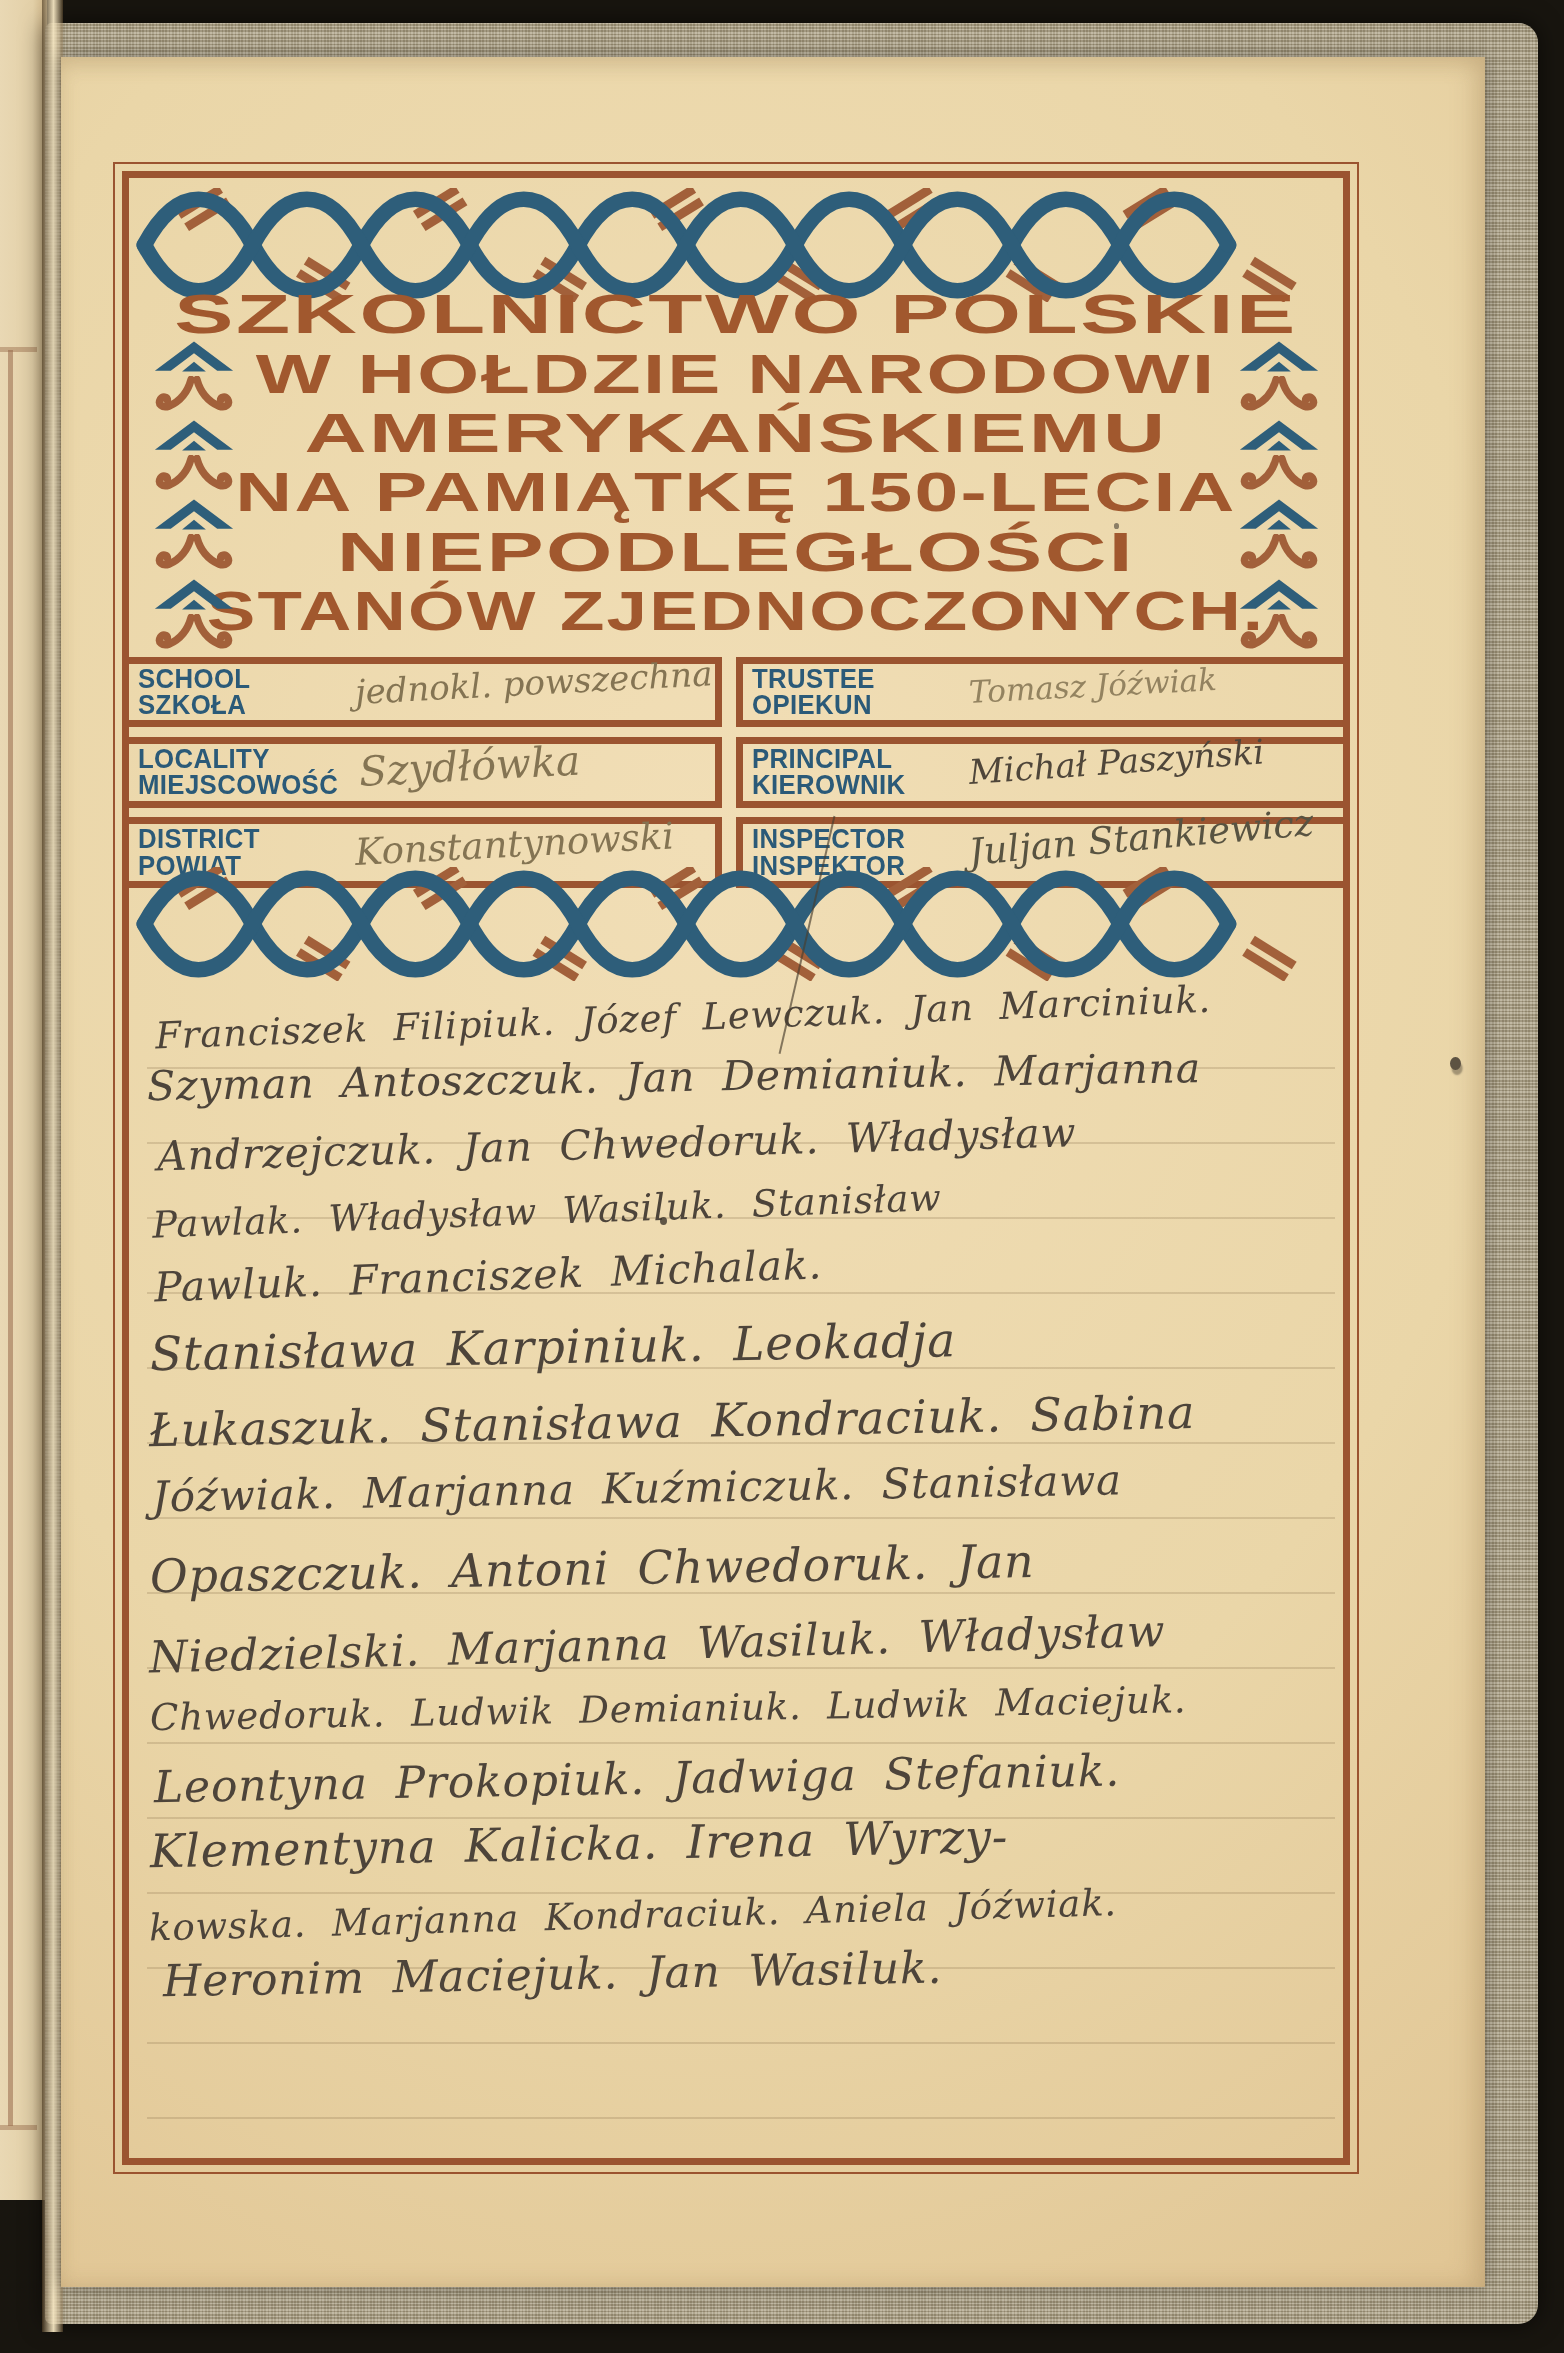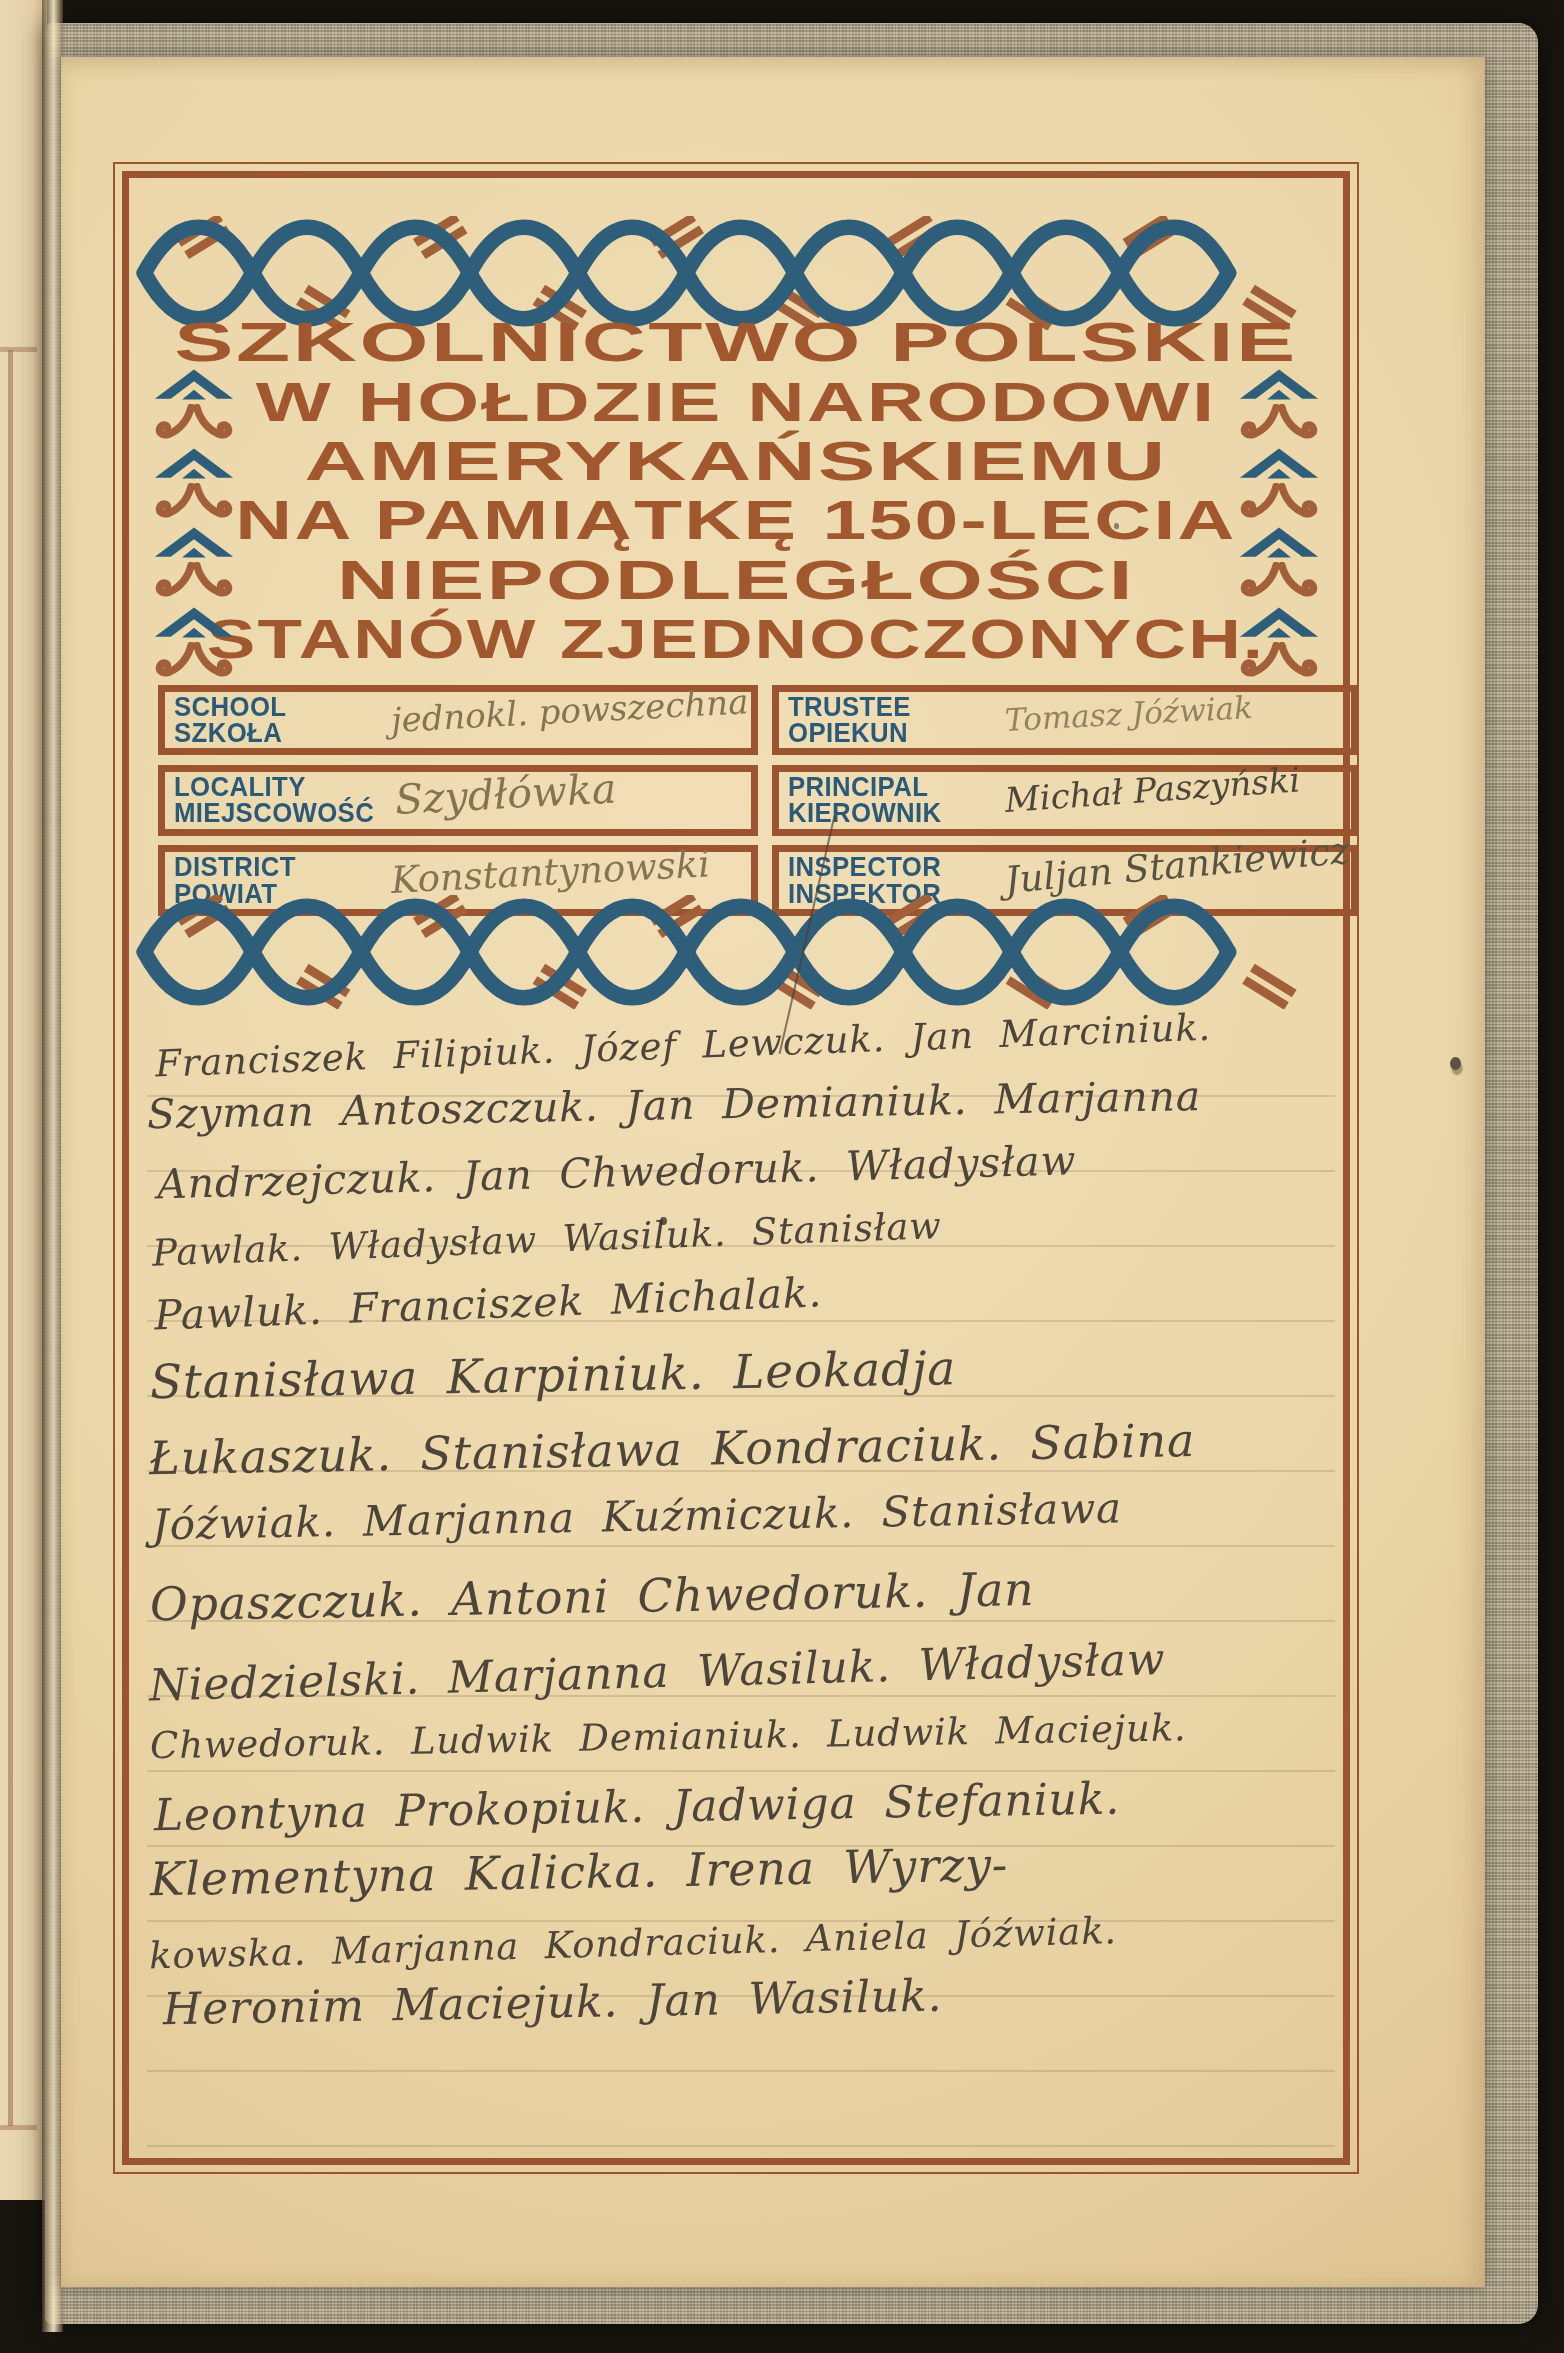--- a/index.html
+++ b/index.html
@@ -24,21 +24,21 @@
     background:linear-gradient(to right, rgba(76,58,34,.65), rgba(243,228,192,.95) 55%, rgba(122,96,58,.4));}
 
   
   .page{position:absolute;left:61px;top:57px;width:1424px;height:2230px;
     background:radial-gradient(120% 95% at 45% 35%, #f1deb6 0%, #ead6a8 48%, #e1c695 80%, #d6b885 100%);
     box-shadow:0 0 18px rgba(0,0,0,.35), inset -11.4px 0 24.4px rgba(140,110,70,.22), inset 0 8.1px 19.6px rgba(150,120,75,.18);}
 
   
   .frame{position:absolute;left:61px;top:114px;width:1228px;height:1994px;
     border:7.3px solid #9b5430;outline:2.4px solid #9b5430;outline-offset:7.3px;box-sizing:border-box;}
-  .frame-inner{position:absolute;left:0;top:0;right:0;bottom:0;margin-top:28px;}
+  .frame-inner{position:absolute;left:0;top:0;right:0;bottom:0;}
 
   
   .band{position:absolute;left:3.3px;right:3.3px;height:114px;}
   .band svg{width:100%;height:100%;}
   .band-top{top:9.8px;}
   .band-bottom{top:689px;}
 
   
   .title-svg{position:absolute;top:103px;left:0;width:100%;height:368px;}
   .title-line{font-family:"Liberation Sans",sans-serif;font-weight:700;fill:#a1582e;
@@ -46,21 +46,21 @@
 
   
   .orn-col{position:absolute;top:160px;width:129px;height:313px;display:flex;
     flex-direction:column;align-items:center;gap:4.1px;}
   .orn-left{left:0;}
   .orn-right{right:0;}
 
   
   .form-table{position:absolute;left:-7.3px;right:-7.3px;top:479px;height:205px;
     display:grid;grid-template-columns:600px 1fr;grid-template-rows:1fr 1fr 1fr;
-    column-gap:14.7px;row-gap:9.8px;padding-left:36px;}
+    column-gap:14.7px;row-gap:9.8px;}
   .cell{border:7.3px solid #9b5430;box-sizing:border-box;display:flex;align-items:center;overflow:visible;}
   .lbl{flex:0 0 213px;padding:1.6px 3.3px 1.6px 9.8px;color:#2b5a78;font-weight:700;
     font-size:28px;line-height:.95;letter-spacing:0.4px;transform:scaleX(.92);transform-origin:left center;}
   .val{flex:1;font-family:"DejaVu Serif",serif;font-style:italic;white-space:nowrap;
     transform:rotate(-3deg);transform-origin:left center;}
   .val-pencil{color:#847453;}
   .val-ink{color:#4f463a;}
 
   
   .sigs{position:absolute;left:18px;right:8.1px;top:816px;bottom:4.9px;overflow:visible;}

